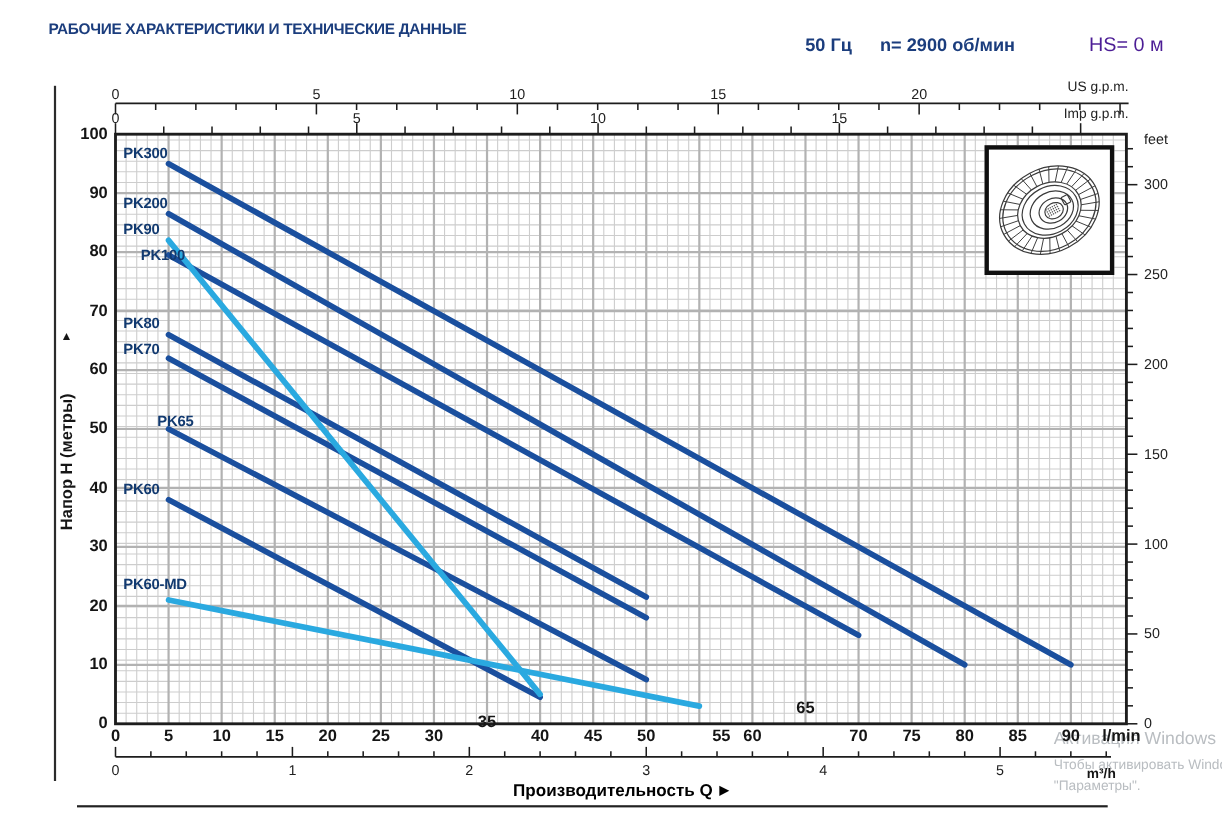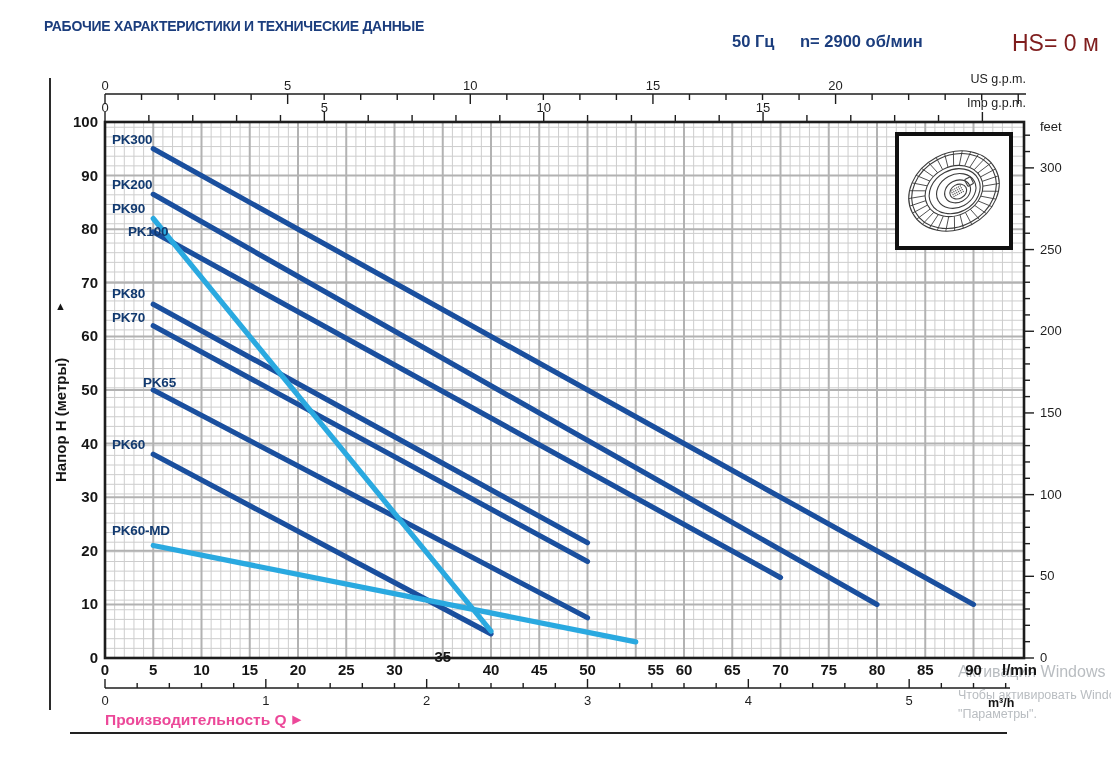--- a/index.html
+++ b/index.html
@@ -5,21 +5,21 @@
   html,body{margin:0;padding:0;}
   body{
     width:1111px;height:759px;position:relative;overflow:hidden;background:#ffffff;
     font-family:"Liberation Sans", sans-serif;
   }
   .abs{position:absolute;}
   
   .hdr-title{left:44px;top:18px;font-size:14px;font-weight:bold;color:#1b3d7d;letter-spacing:-0.3px;white-space:nowrap;}
   .hdr-freq{left:732px;top:32px;font-size:16.5px;font-weight:bold;color:#1b3d7d;white-space:nowrap;}
   .hdr-speed{left:800px;top:32px;font-size:16.5px;font-weight:bold;color:#1b3d7d;white-space:nowrap;}
-  .hdr-hs{left:1012px;top:30px;font-size:23px;font-weight:normal;color:#7f1d1d;white-space:nowrap;}
+  .hdr-hs{left:990px;top:30px;font-size:18px;font-weight:normal;color:#4c1d95;white-space:nowrap;}
   
   .left-rule{left:49px;top:78px;width:2px;height:632px;background:#2b2b2b;}
   .bottom-rule{left:70px;top:732px;width:937px;height:2px;background:#222;}
   
   .wm{left:958px;top:663px;color:#b9bdc1;z-index:1;white-space:nowrap;}
   .wm1{font-size:16px;margin-bottom:7px;}
   .wm2{font-size:12.5px;margin-bottom:5px;}
   .wm3{font-size:12.5px;}
   
   #chart-svg{left:0;top:0;z-index:2;}
@@ -33,21 +33,21 @@
   .unit{z-index:4;color:#222;white-space:nowrap;}
   .u-us{left:930px;top:72px;width:96px;text-align:right;font-size:12.5px;}
   .u-imp{left:930px;top:96px;width:96px;text-align:right;font-size:12.5px;}
   .u-feet{left:1040px;top:119px;font-size:13px;}
   .u-lmin{left:1002px;top:661px;font-size:15px;font-weight:bold;color:#151515;}
   .u-m3h{left:988px;top:696px;font-size:12.5px;font-weight:bold;color:#151515;}
   
   .ytitle{left:52px;top:482px;transform:rotate(-90deg);transform-origin:0 0;white-space:nowrap;
           font-size:15px;font-weight:bold;color:#151515;z-index:4;}
   .yarrow{left:55px;top:300px;font-size:11px;color:#151515;z-index:4;}
-  .xtitle{left:105px;top:711px;width:919px;text-align:left;font-size:15.5px;font-weight:bold;color:#ec4899;z-index:4;}
+  .xtitle{left:105px;top:711px;width:919px;text-align:center;font-size:15.5px;font-weight:bold;color:#000000;z-index:4;}
   .xarrow{font-size:11px;margin-left:6px;position:relative;top:-2px;}
   
   .impeller-box{left:895px;top:132px;width:110px;height:110px;border:4px solid #101010;background:#fff;z-index:4;}
 </style>
 </head>
 <body>
 
 <div>
 
   <div class="abs hdr-title">РАБОЧИЕ ХАРАКТЕРИСТИКИ И ТЕХНИЧЕСКИЕ ДАННЫЕ</div>
@@ -352,21 +352,21 @@
       <div class="tkb" style="left: 249.75px; top: 661px;">15</div>
       <div class="tkb" style="left: 298px; top: 661px;">20</div>
       <div class="tkb" style="left: 346.25px; top: 661px;">25</div>
       <div class="tkb" style="left: 394.5px; top: 661px;">30</div>
       <div class="tkb" style="left: 442.75px; top: 648px;">35</div>
       <div class="tkb" style="left: 491px; top: 661px;">40</div>
       <div class="tkb" style="left: 539.25px; top: 661px;">45</div>
       <div class="tkb" style="left: 587.5px; top: 661px;">50</div>
       <div class="tkb" style="left: 635.75px; top: 661px; margin-left: 20px;">55</div>
       <div class="tkb" style="left: 684px; top: 661px;">60</div>
-      <div class="tkb" style="left: 732.25px; top: 661px;">65</div>
+      <div class="tkb" style="left: 732.25px; top: 635px;">65</div>
       <div class="tkb" style="left: 780.5px; top: 661px;">70</div>
       <div class="tkb" style="left: 828.75px; top: 661px;">75</div>
       <div class="tkb" style="left: 877px; top: 661px;">80</div>
       <div class="tkb" style="left: 925.25px; top: 661px;">85</div>
       <div class="tkb" style="left: 973.5px; top: 661px;">90</div>
       <div class="tk" style="left: 105px; top: 693px;">0</div>
       <div class="tk" style="left: 265.834px; top: 693px;">1</div>
       <div class="tk" style="left: 426.667px; top: 693px;">2</div>
       <div class="tk" style="left: 587.501px; top: 693px;">3</div>
       <div class="tk" style="left: 748.335px; top: 693px;">4</div>

